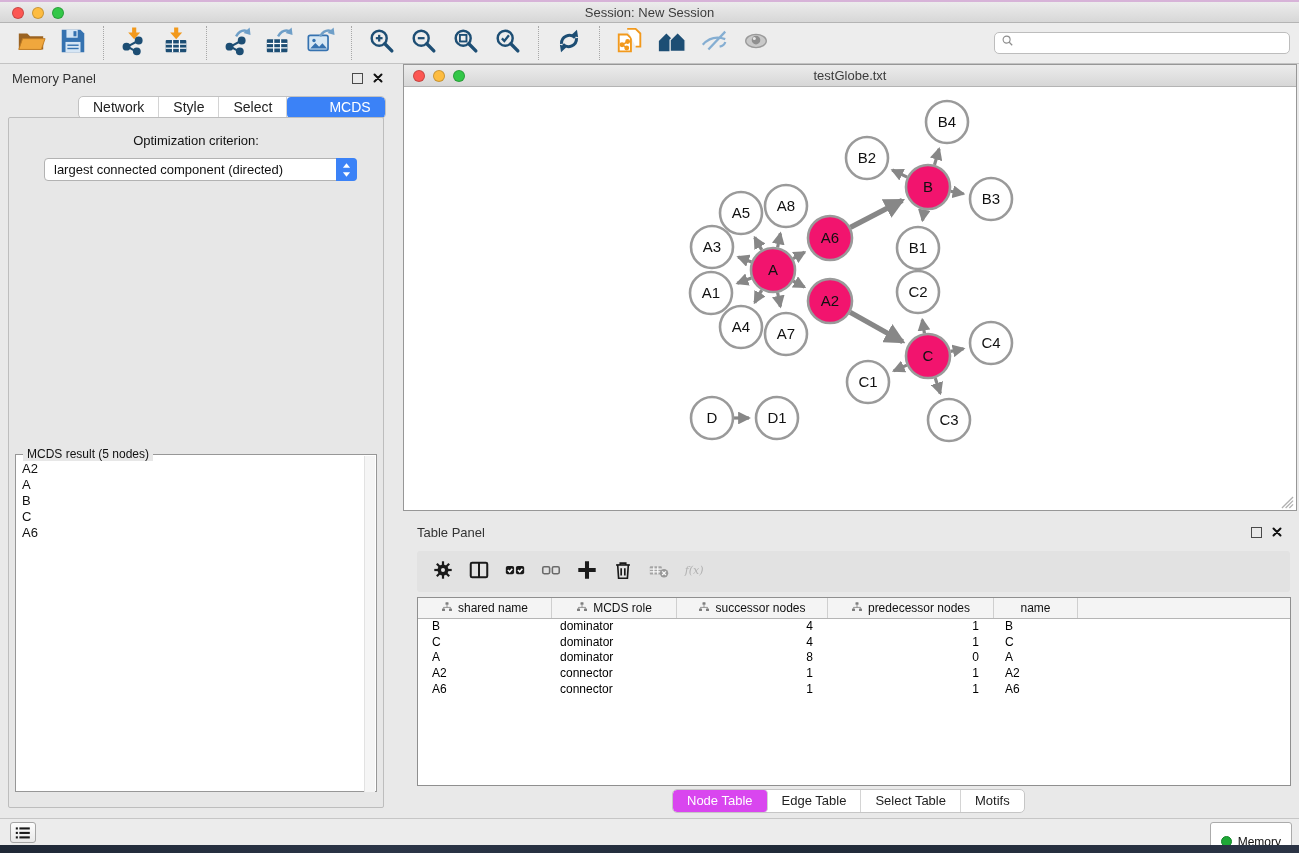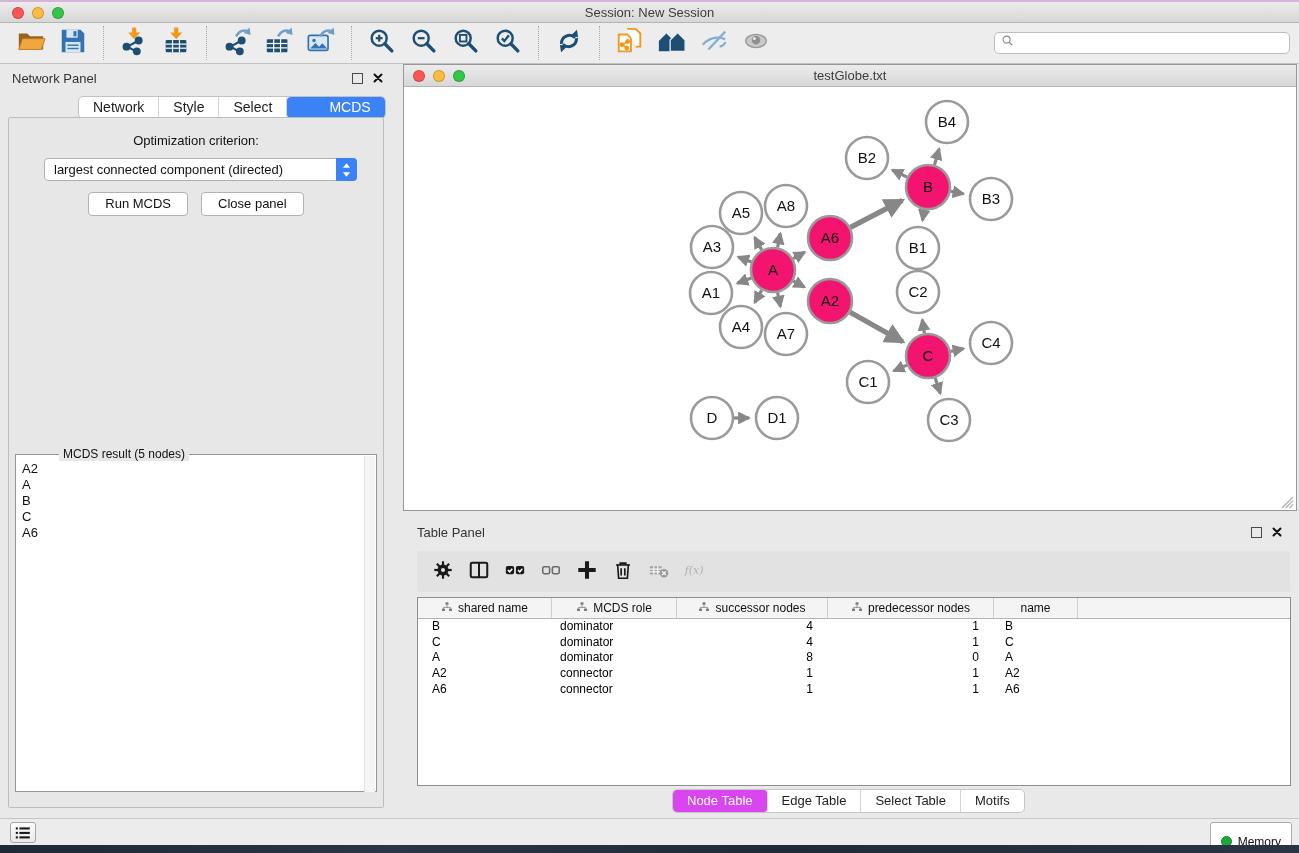--- a/index.html
+++ b/index.html
@@ -37,21 +37,21 @@
   .cp-tab:last-child { border-right:none;padding-left:42px; }
   .cp-tab.active { background:#3b82f7; color:#fff; border-radius:4px; }
   #cp-body { left:8px; top:53px; width:376px; height:691px; background:#e7e7e7; border:1px solid #bdbdbd; border-radius:2px; }
   #opt-label { width:100%; text-align:center; top:15px; font-size:13px; color:#111; }
   #criterion-select { left:35px; top:40px; width:313px; height:23px; background:#fff; border:1px solid #b2b2b2; border-radius:4px; display:flex; align-items:center; }
   #criterion-text { flex:1; font-size:13px; color:#111; padding-left:9px; white-space:nowrap; }
   #criterion-stepper { width:21px; height:23px; margin-right:-1px; background:#3b82f7; border-radius:0 4px 4px 0; display:flex; flex-direction:column; align-items:center; justify-content:center; gap:2px; }
   .cp-buttons { left:0; top:74px; width:100%; display:flex; justify-content:center; gap:13px; }
   .btn { background:#fff; border:1px solid #b2b2b2; border-radius:4px; font-size:13px; color:#111; padding:3px 16px; line-height:16px; }
   #result-box { left:6px; top:336px; width:362px; height:338px; background:#fff; border:1px solid #979797; }
-  #result-legend { left:7px; top:-8px; background:#e7e7e7; padding:0 4px; font-size:12px; color:#111;margin-left:36px; }
+  #result-legend { left:7px; top:-8px; background:#e7e7e7; padding:0 4px; font-size:12px; color:#111; }
   #result-list { left:0; top:6px; right:13px; bottom:2px; overflow:hidden; }
   .result-item { font-size:13px; color:#111; line-height:16px; padding-left:6px; }
   #result-scroll { right:1px; top:1px; width:11px; height:336px; background:#f5f5f5; border-left:1px solid #e2e2e2; }
 
   
   #network-window { left:403px; top:64px; width:894px; height:447px; border:1px solid #979797; background:#fff; }
   #net-titlebar { left:0; top:0; width:892px; height:22px; }
   #net-canvas { left:0; top:22px; width:876px; height:423px; background:#fff; }
   #graph-svg { width:892px; height:423px; display:block; }
   #resize-grip { right:2px; bottom:2px; width:13px; height:13px; }
@@ -273,21 +273,21 @@
       <div id="search-box">
       <span><svg viewBox="0 0 20 20">
             <circle cx="8" cy="8" r="5" fill="none" stroke="#8d8d8d" stroke-width="1.6"></circle>
             <line x1="11.8" y1="11.8" x2="16" y2="16" stroke="#8d8d8d" stroke-width="1.8"></line>
           </svg></span>
       <input id="search-input" placeholder="" style="">
     </div>
   </div>
 
   <div class="abs" id="control-panel">
-    <div class="abs" id="cp-title">Network Panel</div>
+    <div class="abs" id="cp-title">Memory Panel</div>
     <div class="abs panel-icons" id="cp-icons">
       <div class="float-ico"></div>
       <div class="close-ico">
           <svg viewBox="0 0 24 24">
             <path d="M5 5 L19 19 M19 5 L5 19" stroke="#111" stroke-width="4" stroke-linecap="round"></path>
           </svg>
         </div>
     </div>
     <div class="abs cp-tabs" id="cp-tabbar">
         <div class="cp-tab">Network</div>
@@ -301,24 +301,20 @@
         <div id="criterion-stepper">
           <svg width="9" height="6" viewBox="0 0 10 6">
               <path d="M1 5 L5 0 L9 5z" fill="#fff"></path>
             </svg>
           <svg width="9" height="6" viewBox="0 0 10 6">
               <path d="M1 1 L5 6 L9 1z" fill="#fff"></path>
             </svg>
         </div>
       </div>
       <div class="abs" id="opt-label">Optimization criterion:</div>
-      <div class="abs cp-buttons">
-        <div class="btn">Run MCDS</div>
-        <div class="btn">Close panel</div>
-      </div>
       <div class="abs" id="result-box">
         <div class="abs" id="result-legend">MCDS result (5 nodes)</div>
         <div class="abs" id="result-list">
             <div class="result-item">A2</div>
             <div class="result-item">A</div>
             <div class="result-item">B</div>
             <div class="result-item">C</div>
             <div class="result-item">A6</div>
           </div>
         <div class="abs" id="result-scroll"></div>

